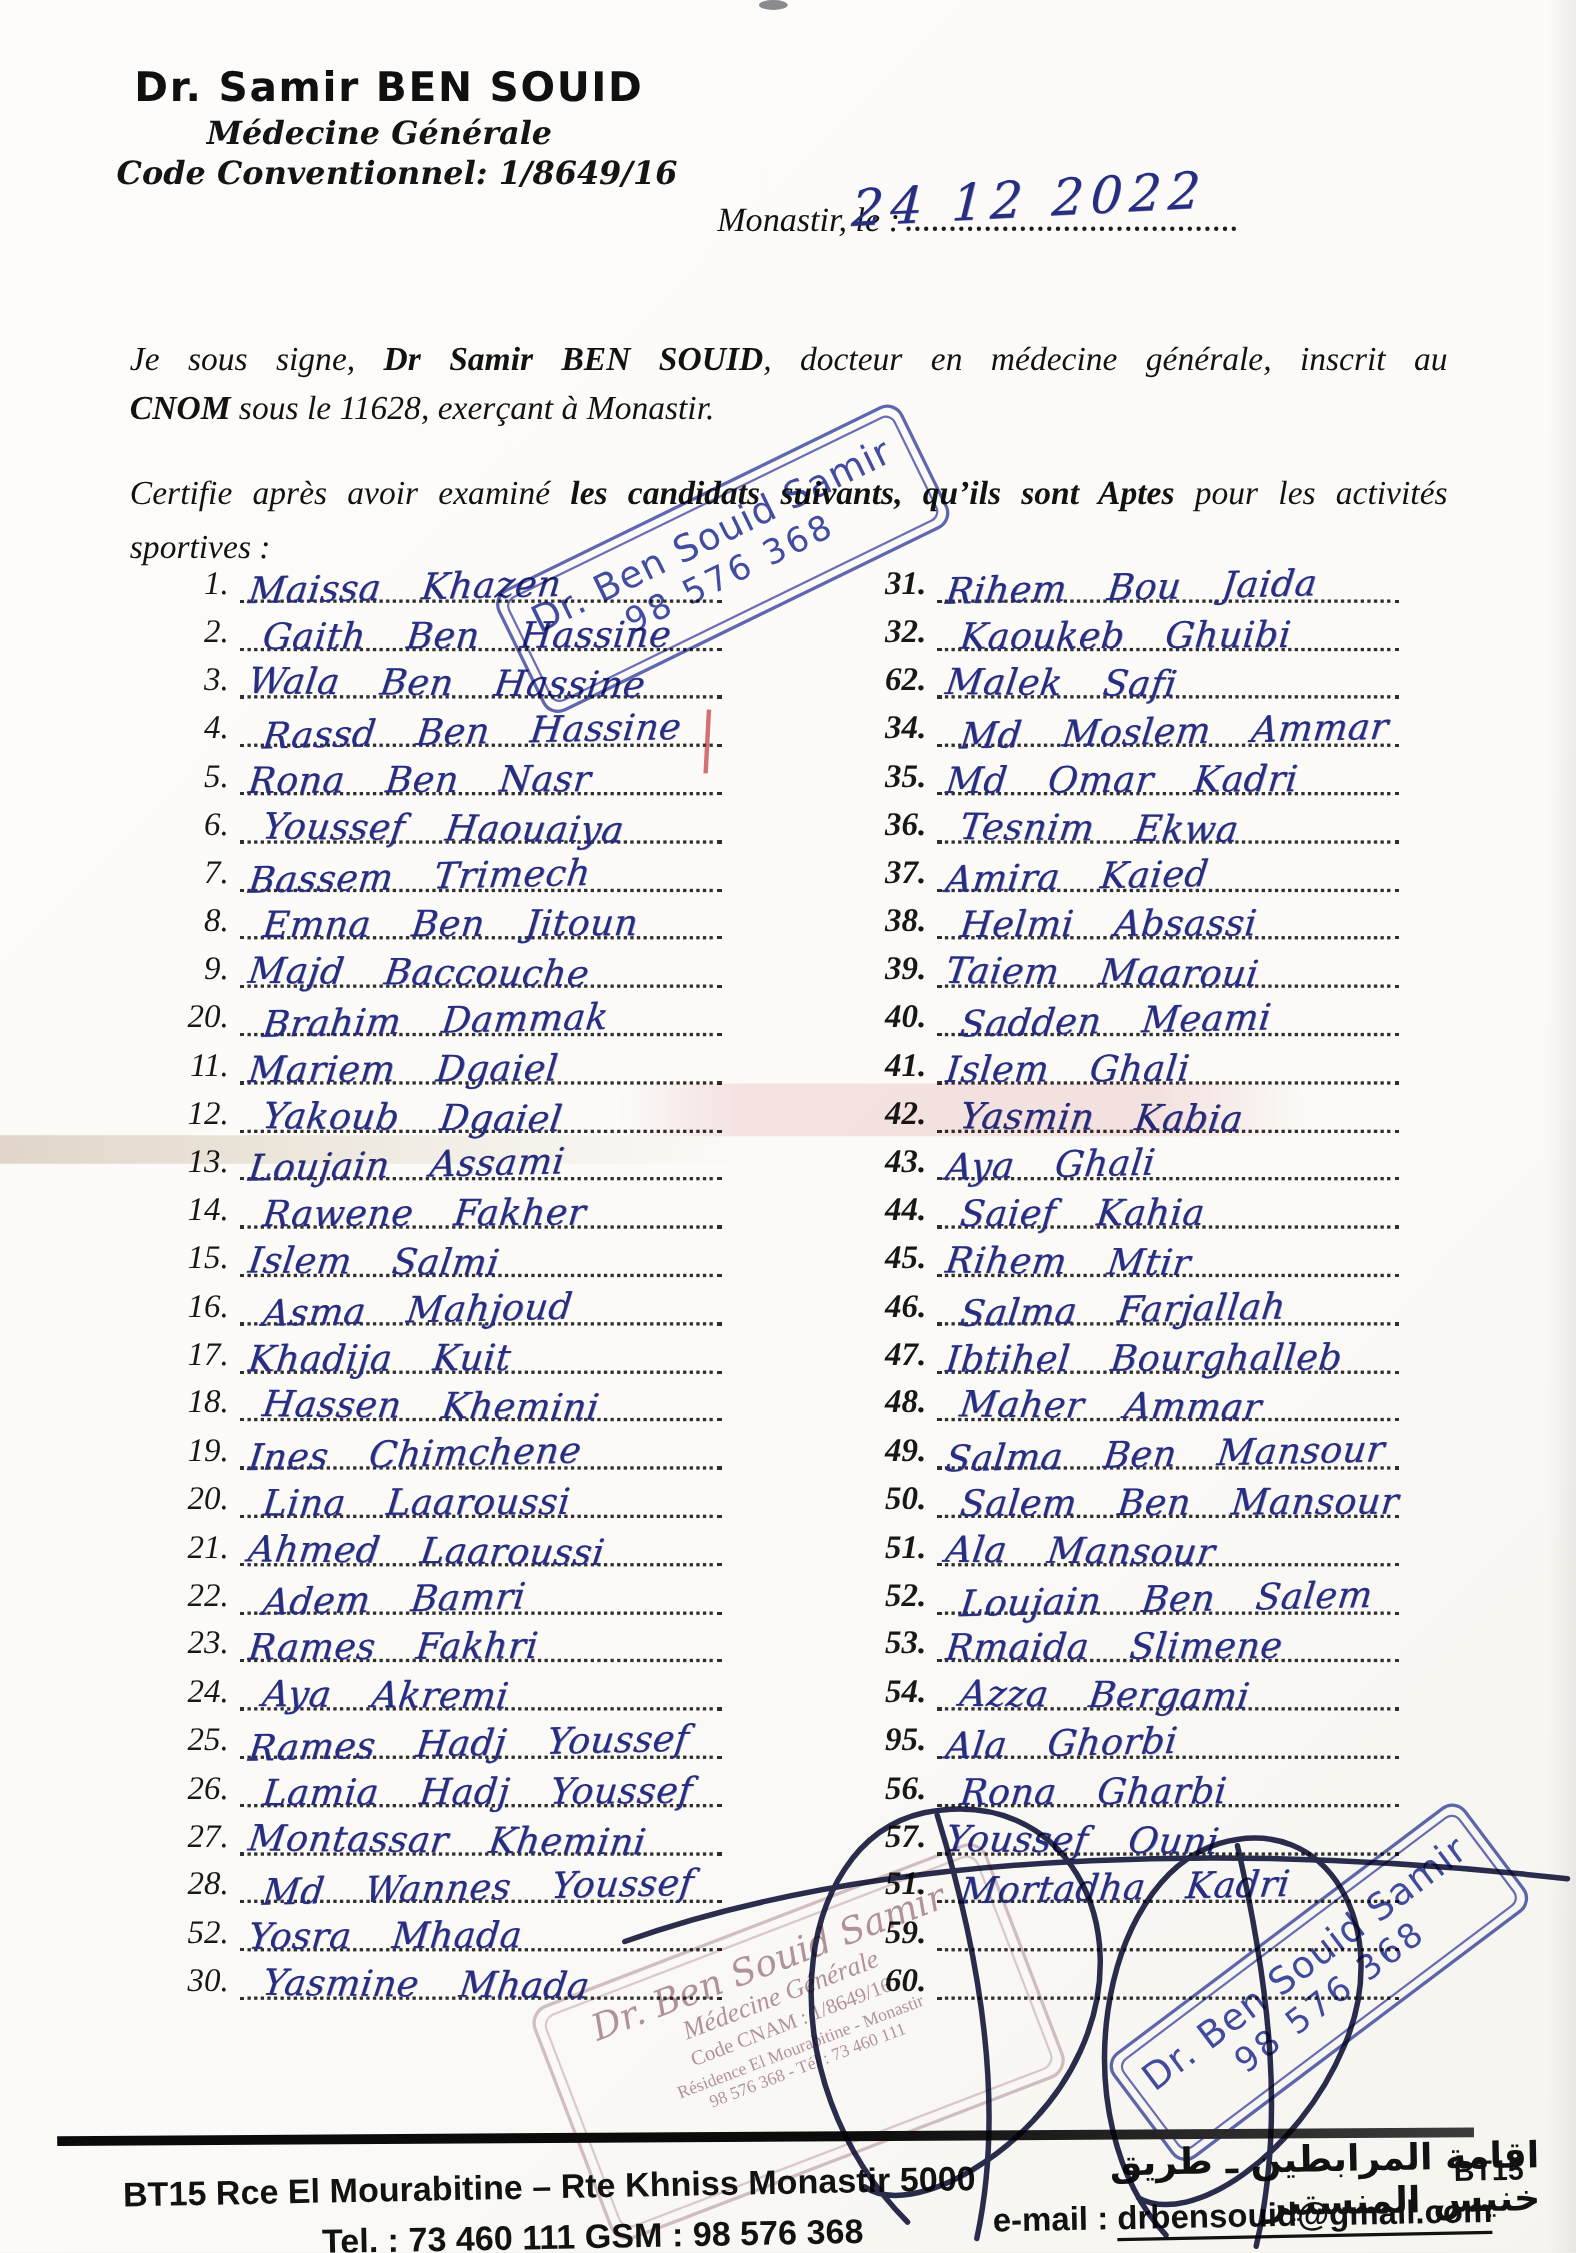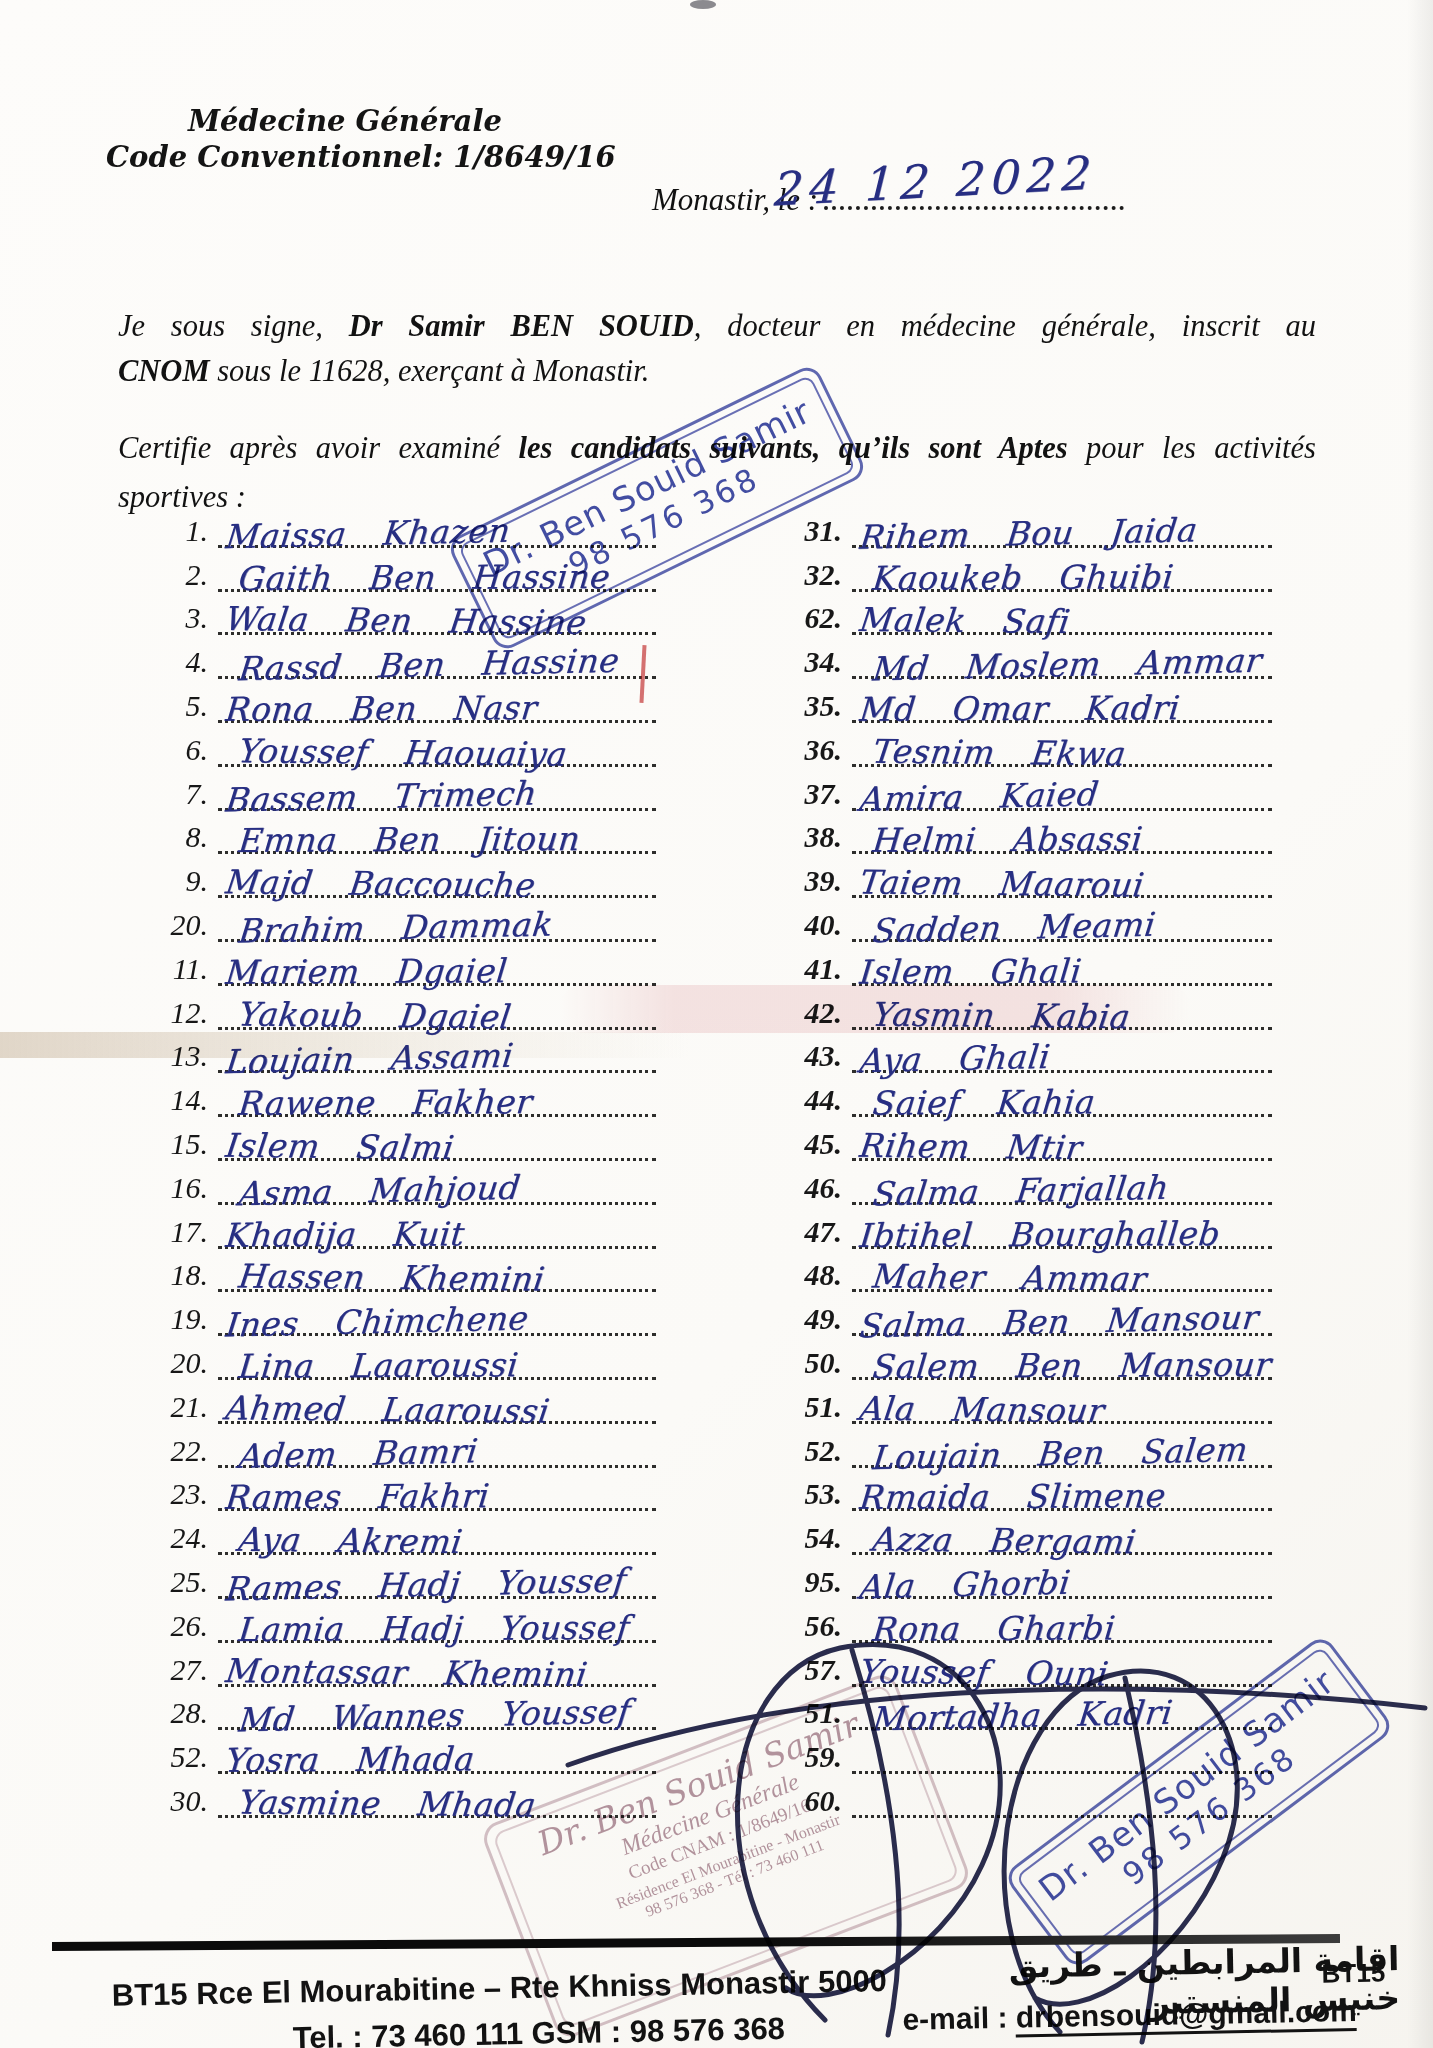--- a/index.html
+++ b/index.html
@@ -76,20 +76,21 @@
   .band-pink{position:absolute;left:560px;top:985px;width:630px;height:48px;border-radius:22px;background:linear-gradient(90deg,transparent,rgba(236,196,200,.42) 18%,rgba(236,196,200,.42) 78%,transparent);mix-blend-mode:multiply;z-index:5;}
   .red-tick{position:absolute;left:641px;top:645px;width:3.5px;height:58px;background:rgba(190,38,38,.65);transform:rotate(3deg);}
 </style>
 </head>
 <body>
 
 <div class="page">
 
   <div class="speck"></div>
 
+  <div class="doc-name">Dr. Samir BEN SOUID</div>
   <div class="doc-spec">Médecine Générale</div>
   <div class="doc-code">Code Conventionnel: 1/8649/16</div>
 
   <div class="dateline">
     <span>Monastir, le :</span><span class="date-dots"></span>
     <span class="hw-date">24 12 2022</span>
   </div>
 
   <div class="para p1">
     <div class="jline"><span>Je sous signe, </span><span class="b">Dr Samir BEN SOUID</span><span>, docteur en médecine générale, inscrit au</span></div>

